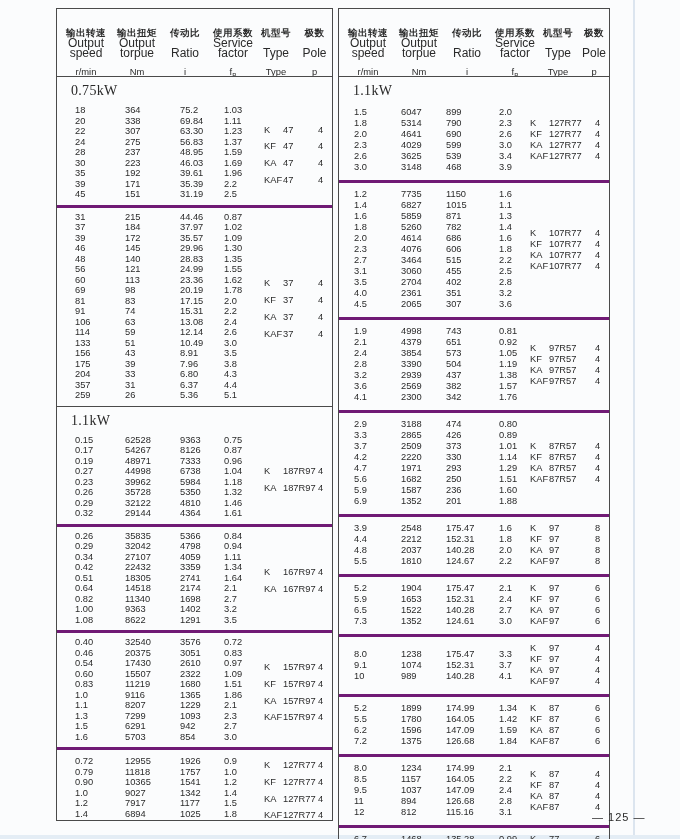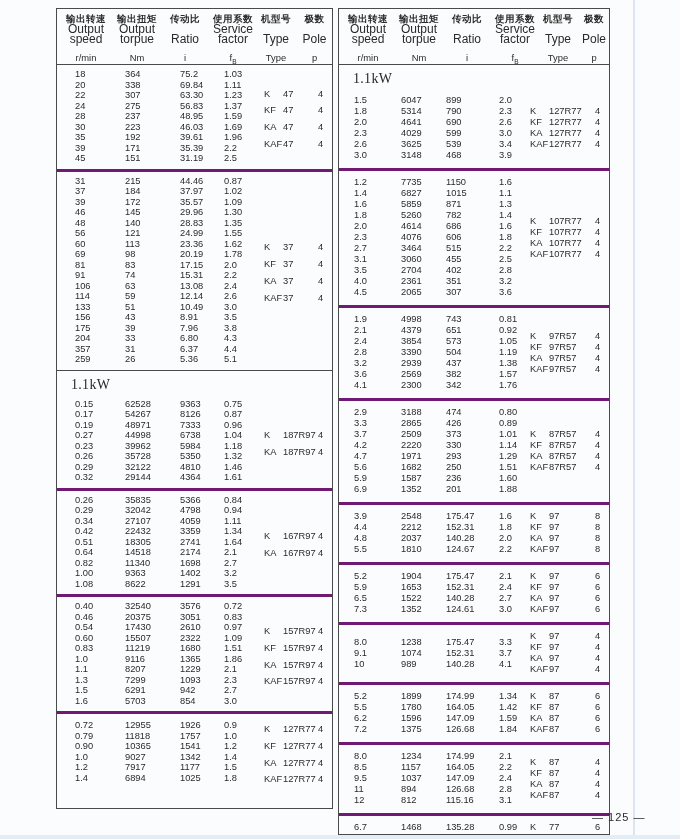--- a/index.html
+++ b/index.html
@@ -14,22 +14,22 @@
   
   .scan-edge-v { position:absolute; left:633px; top:0; bottom:0; width:2px; background:#cfdce8; opacity:.7; }
   .scan-edge-b { position:absolute; left:0; right:0; bottom:0; height:4px; background:#e4edf5; }
 
   .col { position:absolute; top:8px; }
   .col-left  { left:56px;  width:277px; }
   .col-right { left:338px; width:272px; }
 
   .header-box {
     border:1.5px solid #4a4a4a;
-    height:57px;
-    padding-top:4px;
+    height:69px;
+    padding-top:18px;
     overflow:hidden;
   }
   .hgrid { display:grid; grid-template-columns:58px 44px 52px 44px 42px 1fr; }
   .hcell { text-align:center; }
   .hcell .zh { font-weight:bold; font-size:9.5px; line-height:12px; letter-spacing:.5px; white-space:nowrap; }
   .hcell .en { font-size:12px; line-height:9.8px; white-space:nowrap; }
   .units { margin-top:7px; }
   .unit { font-size:9.4px; white-space:nowrap; }
   .unit sub { font-size:6.5px; }
 
@@ -124,20 +124,21 @@
         <div class="hcell unit">r/min</div>
         <div class="hcell unit">Nm</div>
         <div class="hcell unit">i</div>
         <div class="hcell unit"><span>f</span><sub>B</sub></div>
         <div class="hcell unit">Type</div>
         <div class="hcell unit">p</div>
       </div>
     </div>
     <div class="main-box">
       <div class="section">
+        <div class="sec-title">0.75kW</div>
         <div class="block">
           <div class="rows">
             <div class="cell">18</div>
             <div class="cell">364</div>
             <div class="cell">75.2</div>
             <div class="cell">1.03</div>
             <div class="cell">20</div>
             <div class="cell">338</div>
             <div class="cell">69.84</div>
             <div class="cell">1.11</div>

